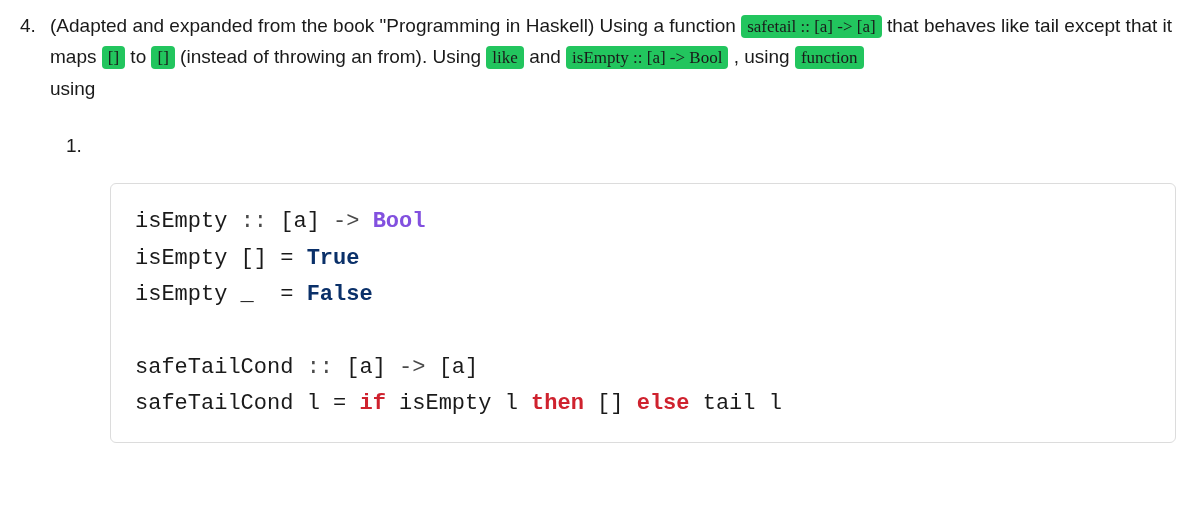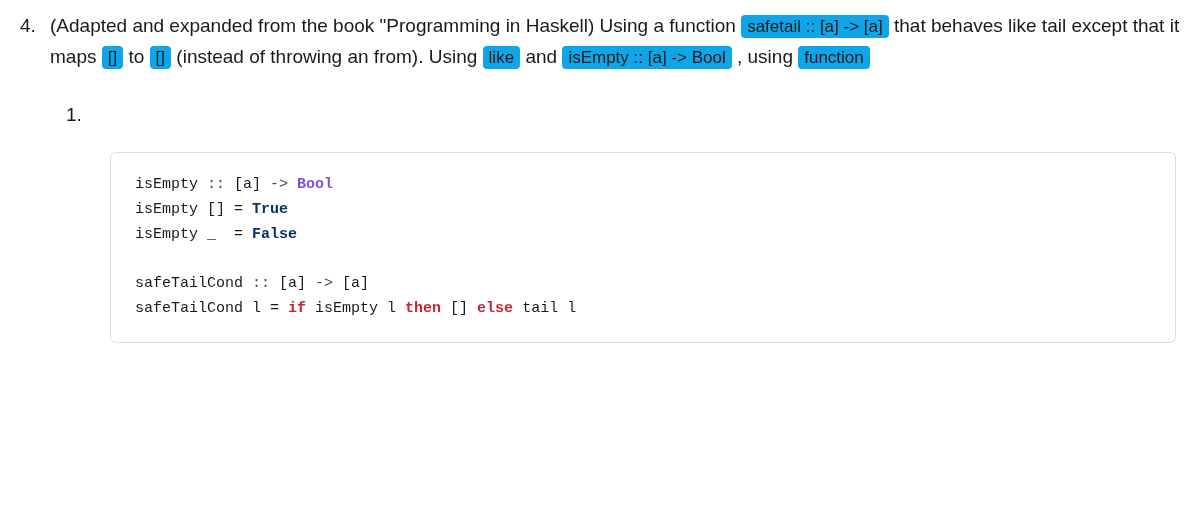--- a/index.html
+++ b/index.html
@@ -23,23 +23,23 @@
     .outer-num {
       min-width: 30px;
     }
     .outer-content {
       flex: 1;
     }
     .prose {
       margin-bottom: 26px;
     }
     code.inline {
-      font-family: Liberation Sans, sans-serif;
+      font-family: Liberation Serif, serif;
       font-size: 17px;
-      background: #0ea5e9;
+      background: #22c55e;
       padding: 2px 6px;
       border-radius: 4px;
       color: #1a1a1a;
       white-space: nowrap;
     }
     .sub-list {
       padding-left: 16px;
     }
     .sub-item {
       display: flex;
@@ -49,21 +49,21 @@
     .sub-num {
       min-width: 26px;
     }
     .code-block {
       border: 1px solid #dcdcdc;
       border-radius: 6px;
       padding: 20px 24px;
       margin-left: 44px;
       margin-right: 4px;
       font-family: "SFMono-Regular", Consolas, "Liberation Mono", Menlo, monospace;
-      font-size: 15px;
+      font-size: 22px;
       line-height: 1.65;
       white-space: pre;
       overflow-x: auto;
       color: #1a1a1a;
     }
     .t-type { color: #4a4a4a; }
     .t-typeclass { color: #8250df; font-weight: 600; }
     .t-kw { color: #cf222e; font-weight: 600; }
     .t-lit { color: #0a3069; font-weight: 600; }
   </style>
@@ -79,20 +79,21 @@
       <span> that behaves like tail except that it maps </span>
       <code class="inline">[]</code>
       <span> to </span>
       <code class="inline">[]</code>
       <span> (instead of throwing an from). Using </span>
       <code class="inline">like</code>
       <span> and </span>
       <code class="inline">isEmpty :: [a] -&gt; Bool</code>
       <span>, using </span>
       <code class="inline">function</code>
+      <div>using</div>
     </div>
 
     <div class="sub-list">
       <div class="sub-item">
         <div class="sub-num">1.</div>
       </div>
 
       <div class="code-block"><span>isEmpty </span><span class="t-type">:: </span><span>[a] </span><span class="t-type">-&gt; </span><span class="t-typeclass">Bool</span>
 <span>isEmpty [] = </span><span class="t-lit">True</span>
 <span>isEmpty _  = </span><span class="t-lit">False</span>

